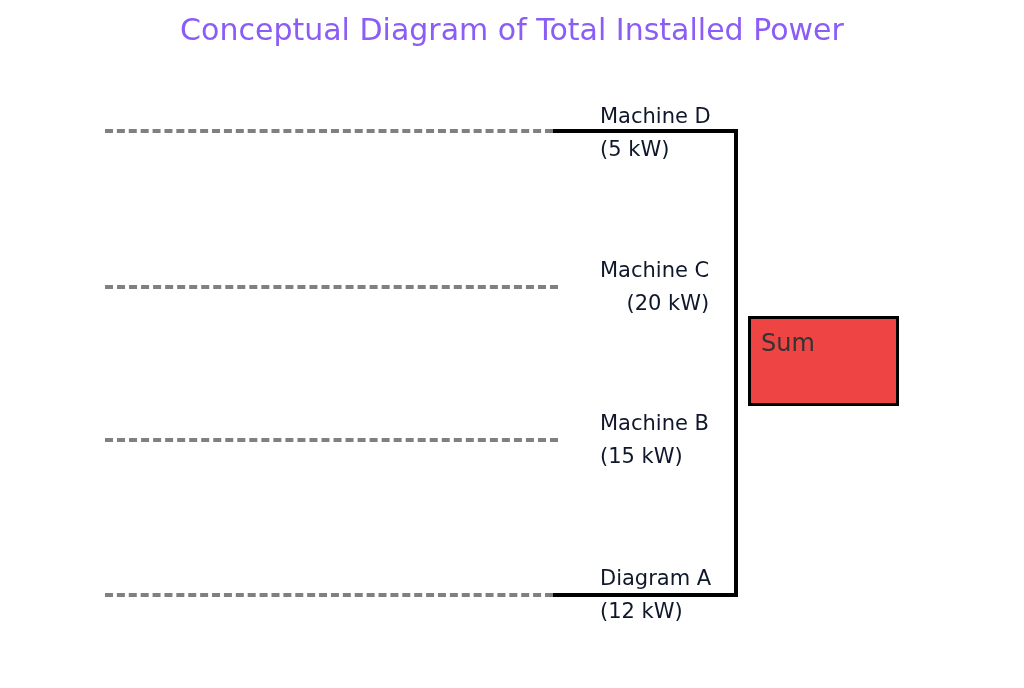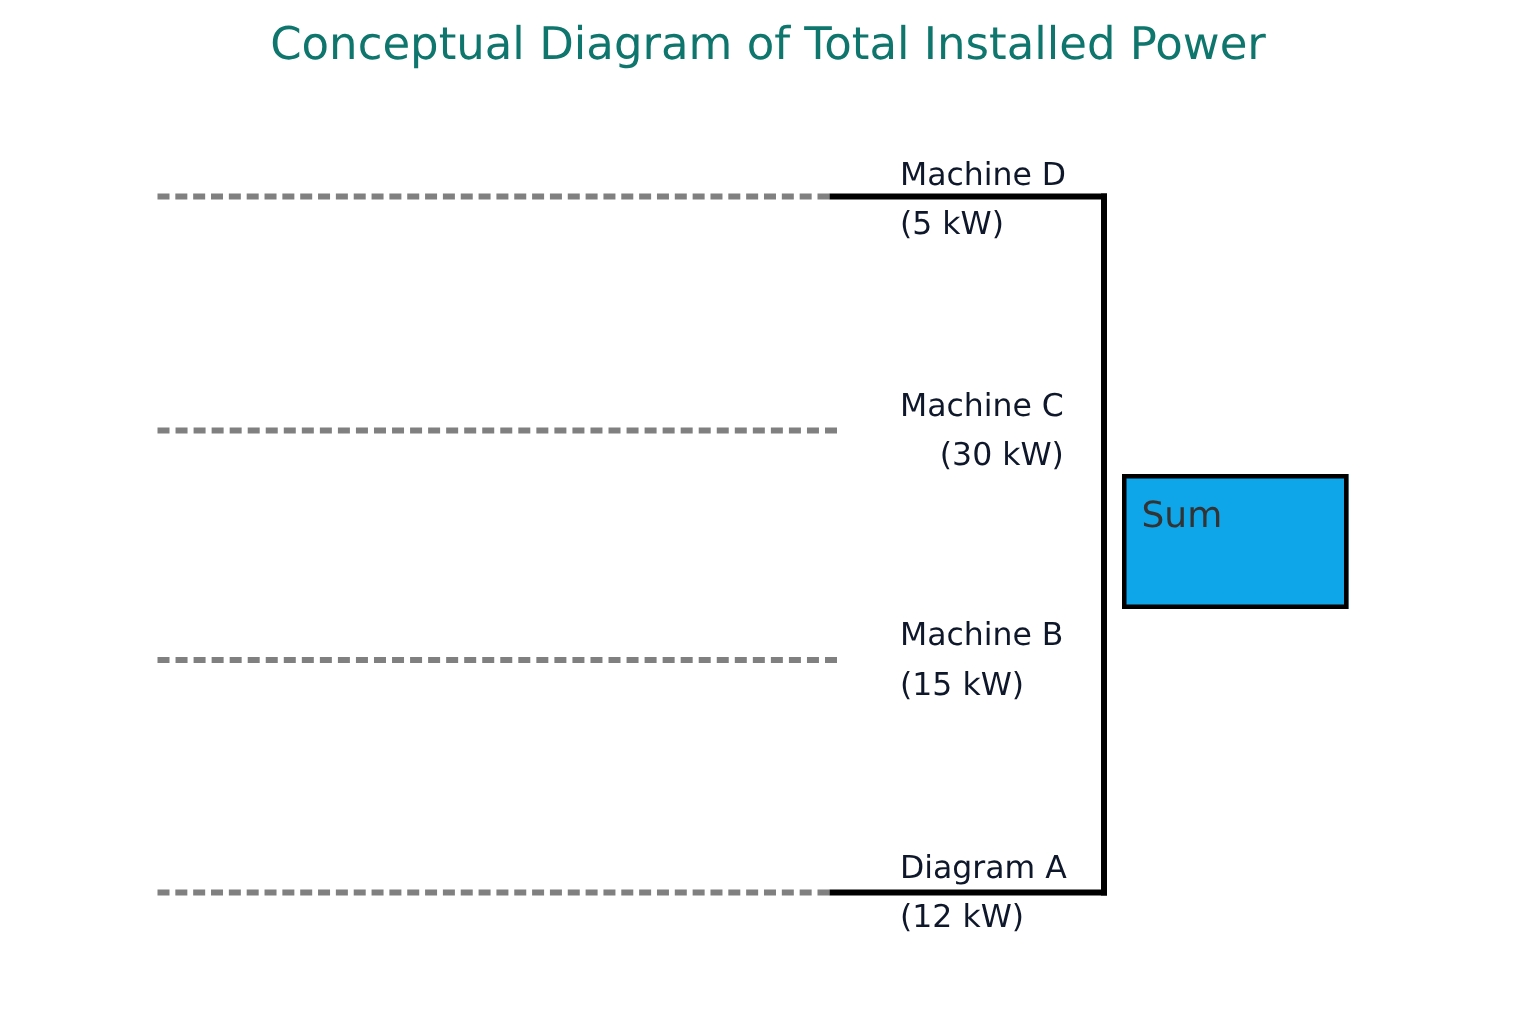--- a/index.html
+++ b/index.html
@@ -22,21 +22,21 @@
     height: 688px;
   }
 
   .chart-title {
     position: absolute;
     left: 0;
     top: 12px;
     width: 1024px;
     text-align: center;
     font-size: 30px;
-    color: #0f766e;
+    color: #8b5cf6;
     letter-spacing: 0px;
     white-space: nowrap;
   }
 
   
   .dash-line {
     position: absolute;
     height: 0;
     border-top: 4px dashed #808080;
   }
@@ -61,21 +61,21 @@
     line-height: 33px;
     color: #0f172a;
     white-space: nowrap;
   }
   .machine-label .ln { display: block; }
 
   .sum-box {
     position: absolute;
     box-sizing: border-box;
     border: 3px solid #000000;
-    background: #0ea5e9;
+    background: #ef4444;
     padding: 6px 12px 6px 10px;
   }
   .sum-box .ln {
     display: block;
     font-size: 24px;
     line-height: 37px;
     color: #333333;
     white-space: nowrap;
   }
 </style>
@@ -89,21 +89,21 @@
   <div class="dash-line" style="left:105px; top:129px; width:448px;"></div>
   <div class="solid-seg" style="left:553px; top:129px; width:185px;"></div>
   <div class="machine-label" style="left:600px; top:100px;">
     <span class="ln">Machine D</span>
     <span class="ln">(5 kW)</span>
   </div>
 
   <div class="dash-line" style="left:105px; top:285px; width:453px;"></div>
   <div class="machine-label" style="left:600px; top:254px;text-align:right;">
     <span class="ln">Machine C</span>
-    <span class="ln">(30 kW)</span>
+    <span class="ln">(20 kW)</span>
   </div>
 
   <div class="dash-line" style="left:105px; top:438px; width:453px;"></div>
   <div class="machine-label" style="left:600px; top:407px;">
     <span class="ln">Machine B</span>
     <span class="ln">(15 kW)</span>
   </div>
 
   <div class="dash-line" style="left:105px; top:593px; width:448px;"></div>
   <div class="solid-seg" style="left:553px; top:593px; width:185px;"></div>

